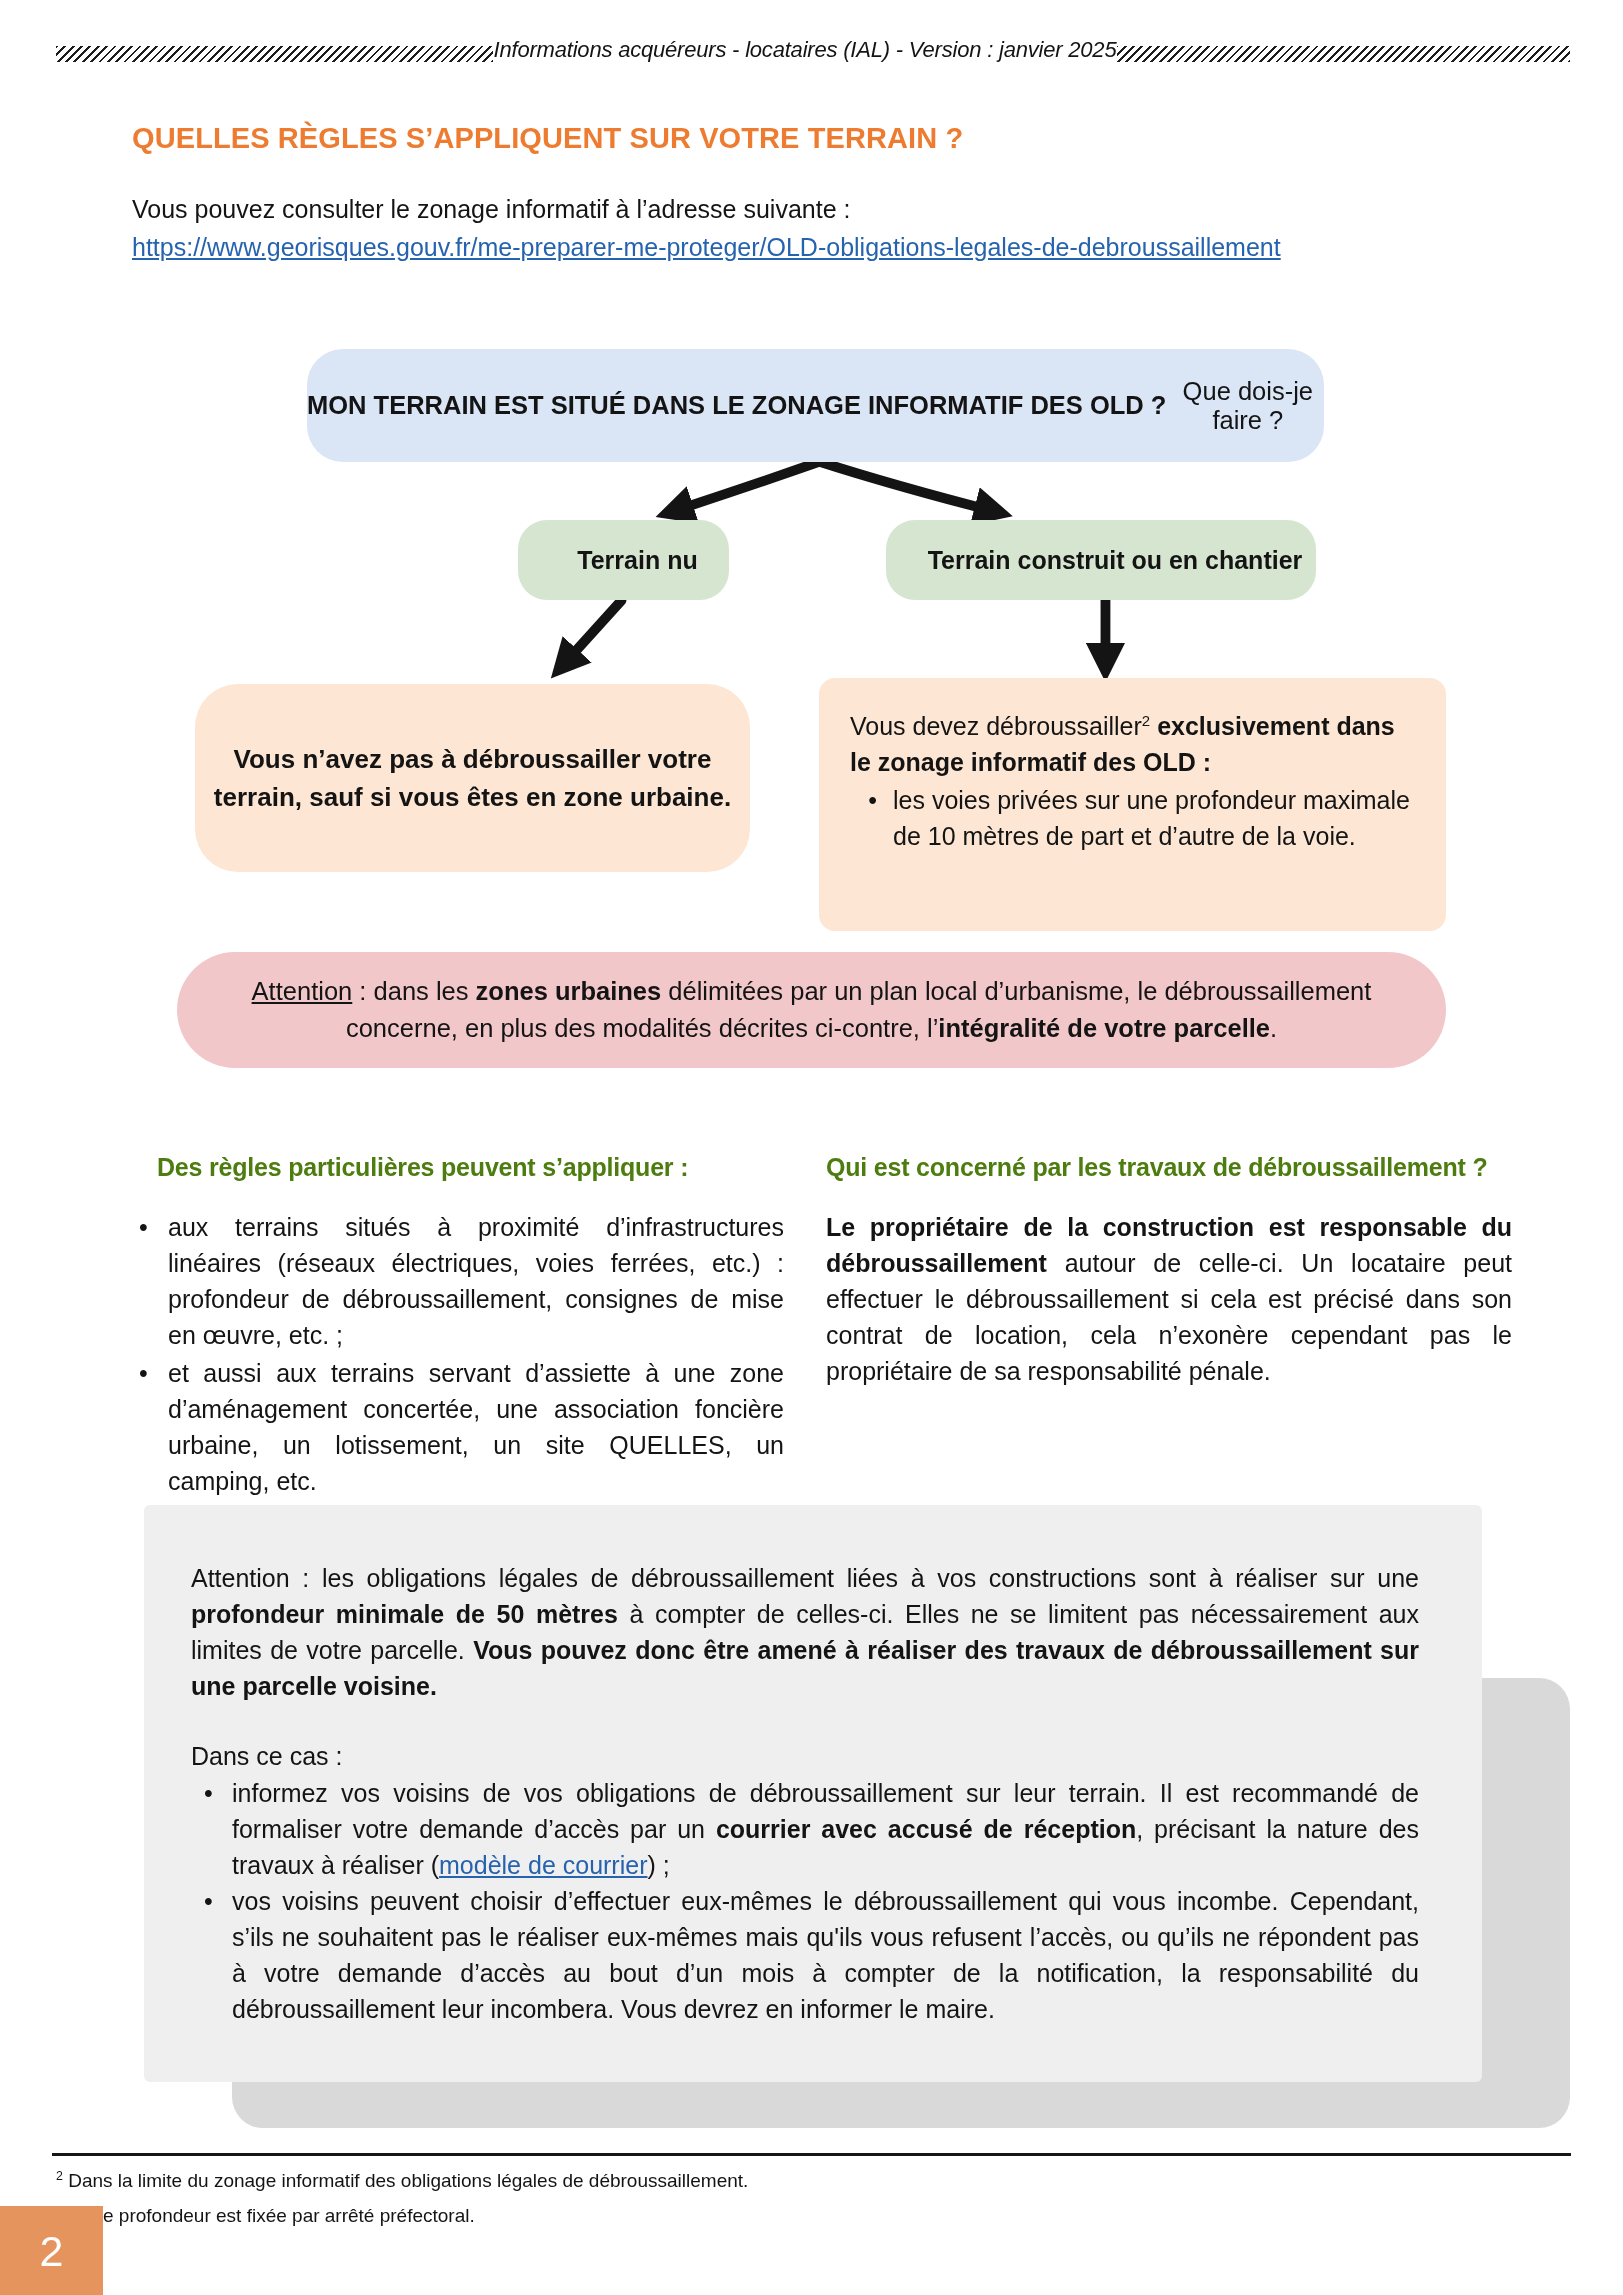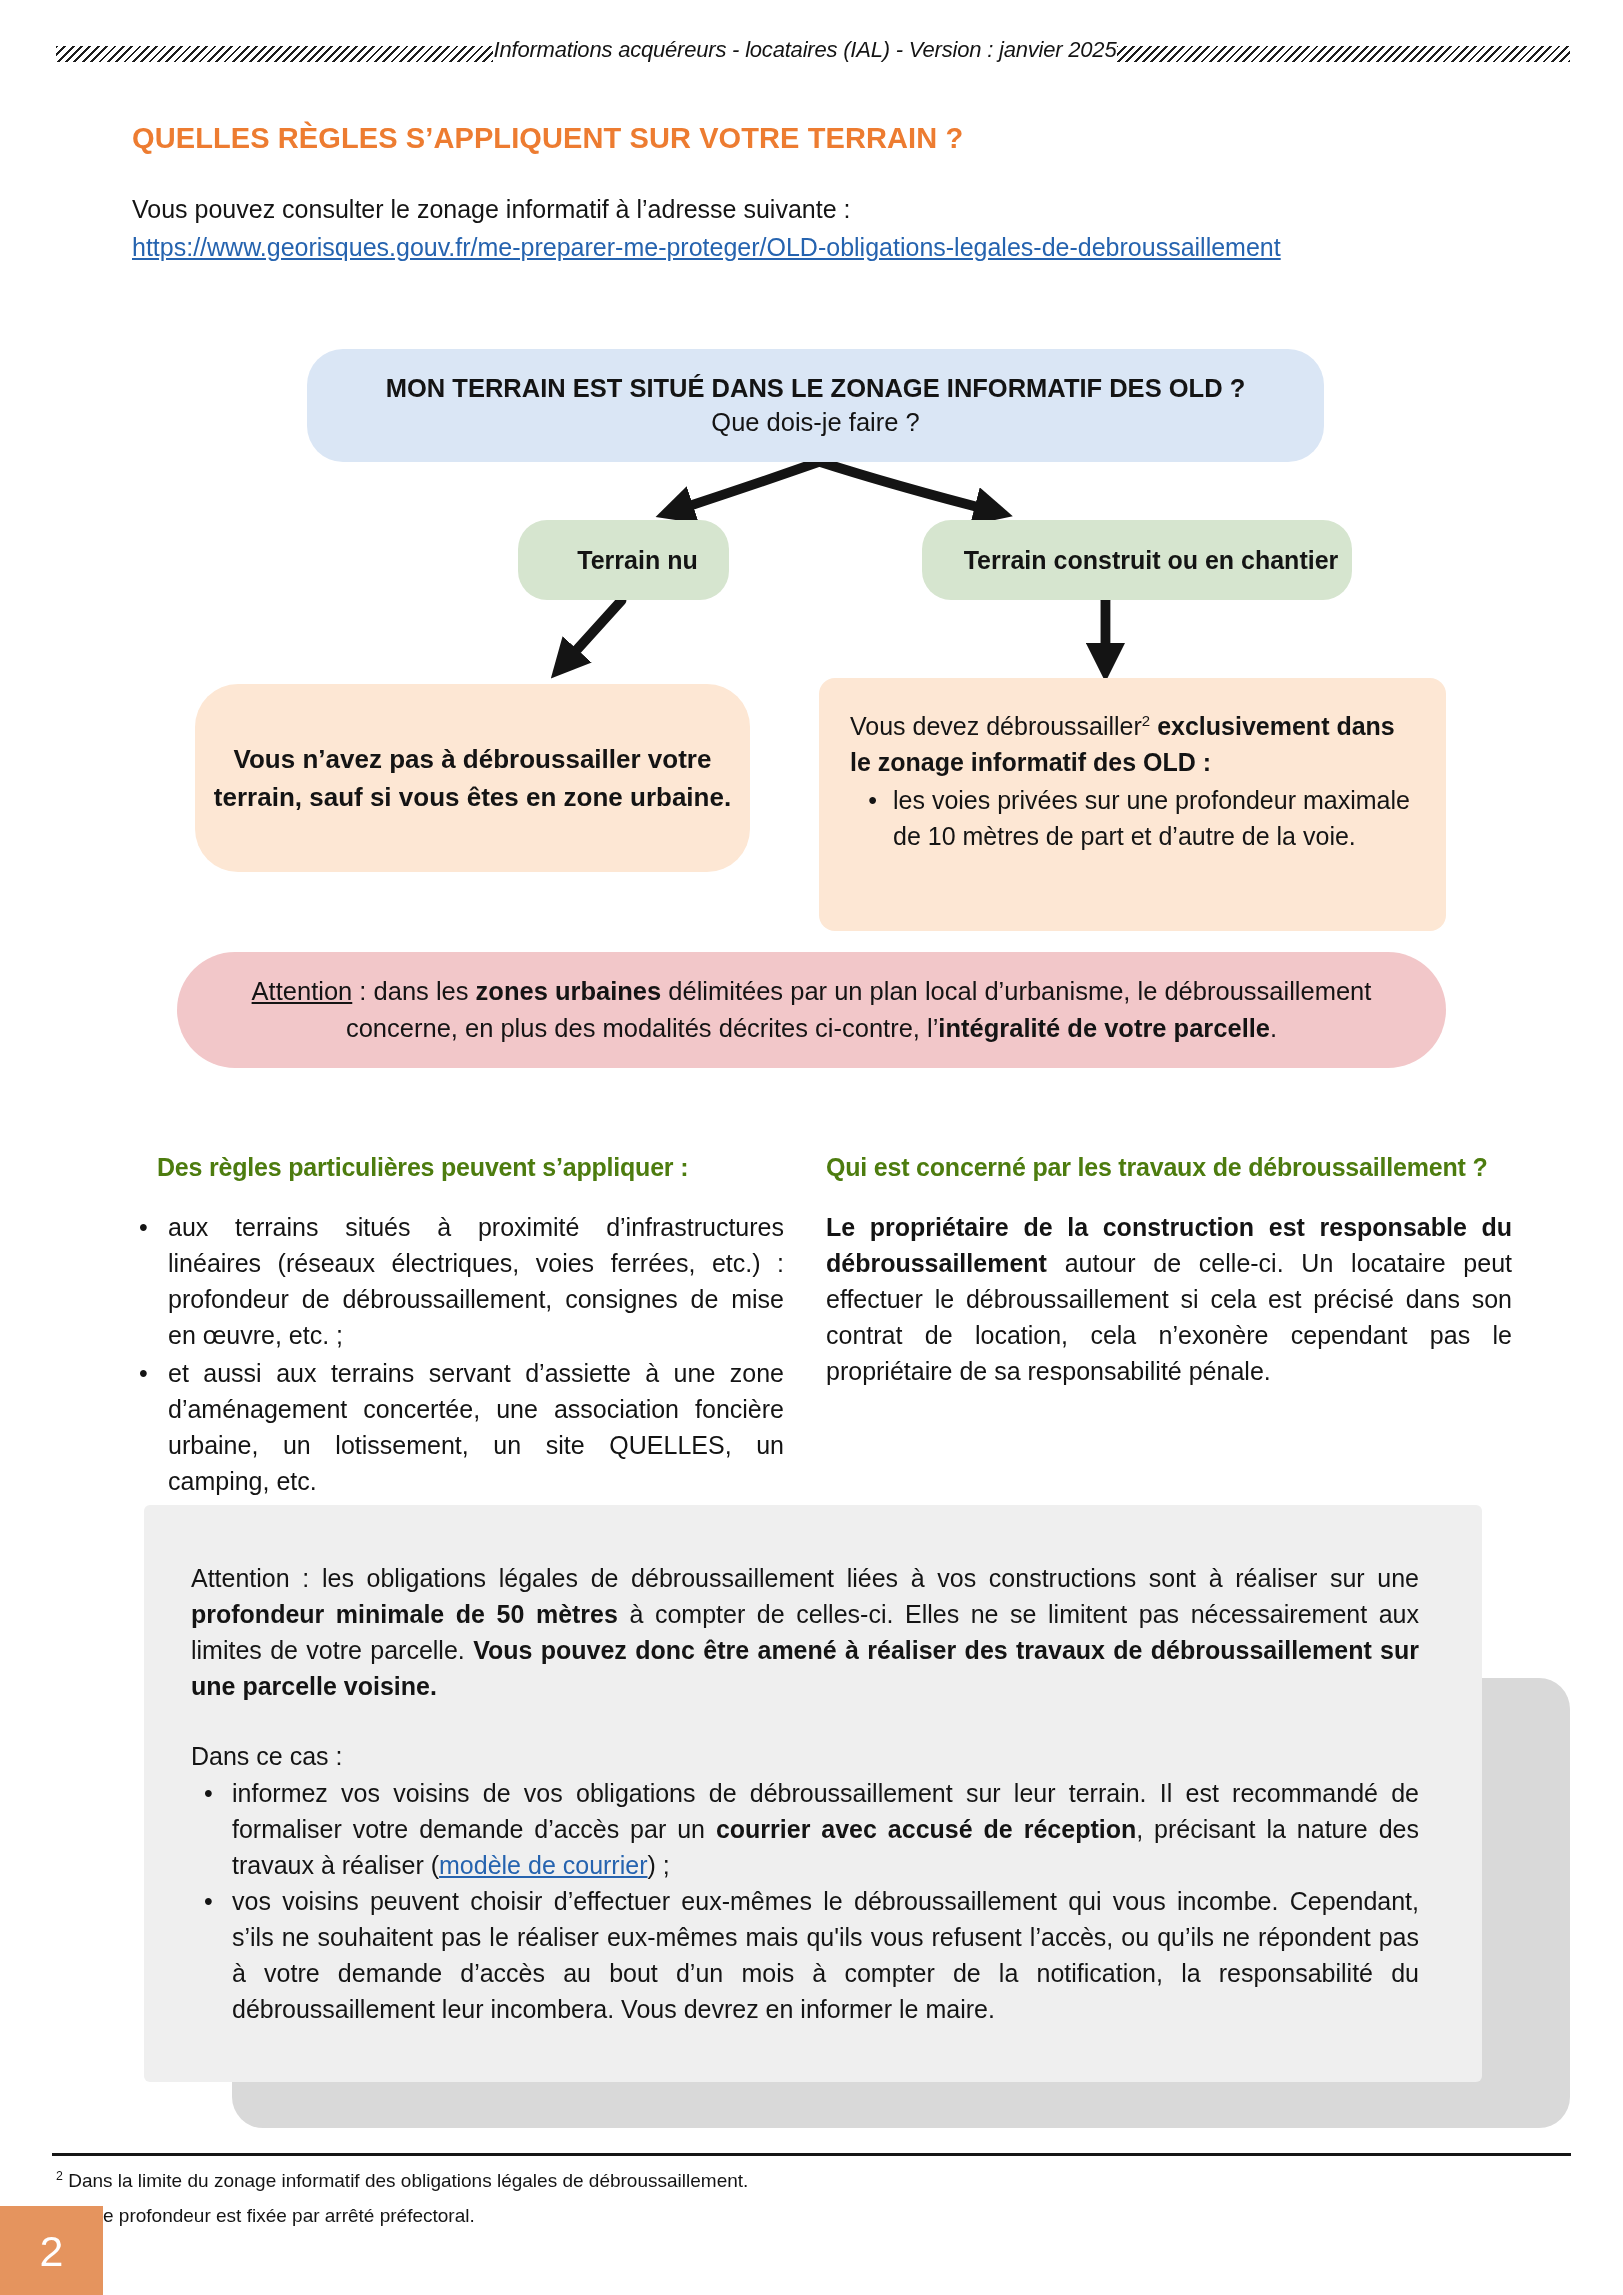--- a/index.html
+++ b/index.html
@@ -18,27 +18,27 @@
   
   .section-title{position:absolute;left:132px;top:122px;margin:0;font-size:29px;font-weight:bold;
                  color:#ED7C31;white-space:nowrap;letter-spacing:0.1px;}
   .intro{position:absolute;left:132px;top:190px;font-size:25px;line-height:38px;}
   a.link{color:#2563AF;text-decoration:underline;}
 
   
   .arrows{position:absolute;left:0;top:0;width:1623px;height:981px;pointer-events:none;}
   .box{position:absolute;box-sizing:border-box;}
   .blue{left:307px;top:349px;width:1017px;height:113px;background:#DAE6F5;border-radius:36px;
-        display:flex;flex-direction:column;align-items:center;justify-content:center;gap:5.2px;text-align:center;}
+        display:flex;flex-direction:row;align-items:center;justify-content:center;gap:5.2px;text-align:center;}
   .q1{font-weight:bold;font-size:25.5px;white-space:nowrap;}
   .q2{font-size:25.5px;}
   .green{background:#D6E5CF;border-radius:29px;display:flex;align-items:center;justify-content:center;
          font-weight:bold;font-size:25px;white-space:nowrap;padding-left:28px;}
   .g-left{left:518px;top:520px;width:211px;height:80px;}
-  .g-right{left:922px;top:520px;width:430px;height:80px;}
+  .g-right{left:886px;top:520px;width:430px;height:80px;}
   .peach{background:#FDE7D4;}
   .p-left{left:195px;top:684px;width:555px;height:188px;border-radius:43px;display:flex;flex-direction:column;
           align-items:center;justify-content:center;font-size:26px;line-height:38px;text-align:center;}
   .p-left span{display:block;font-weight:bold;}
   .p-right{left:819px;top:678px;width:627px;height:253px;border-radius:16px;
            padding:25px 27.5px 0 31px;font-size:25px;line-height:36px;}
   sup{font-size:60%;}
   .plist{list-style:none;margin:1.3px 0 0;padding:0;}
   .plist li{position:relative;padding-left:43px;}
   .plist li::before{content:"•";position:absolute;left:18.3px;}

